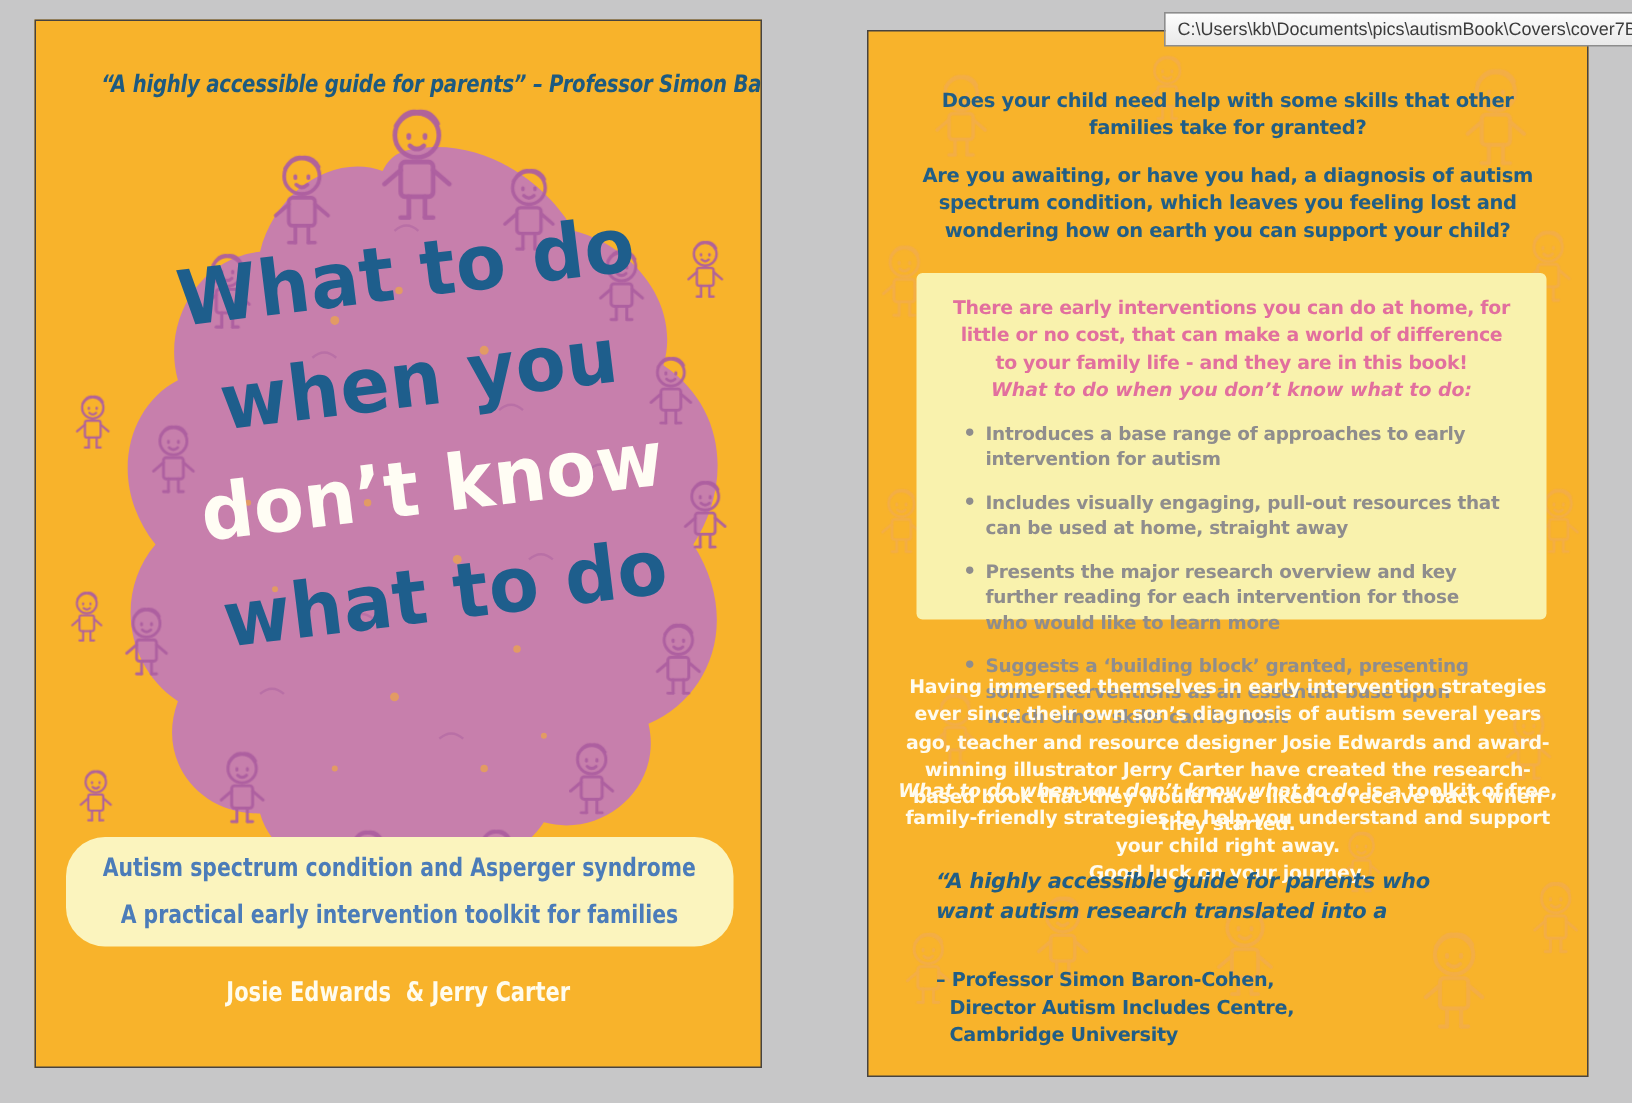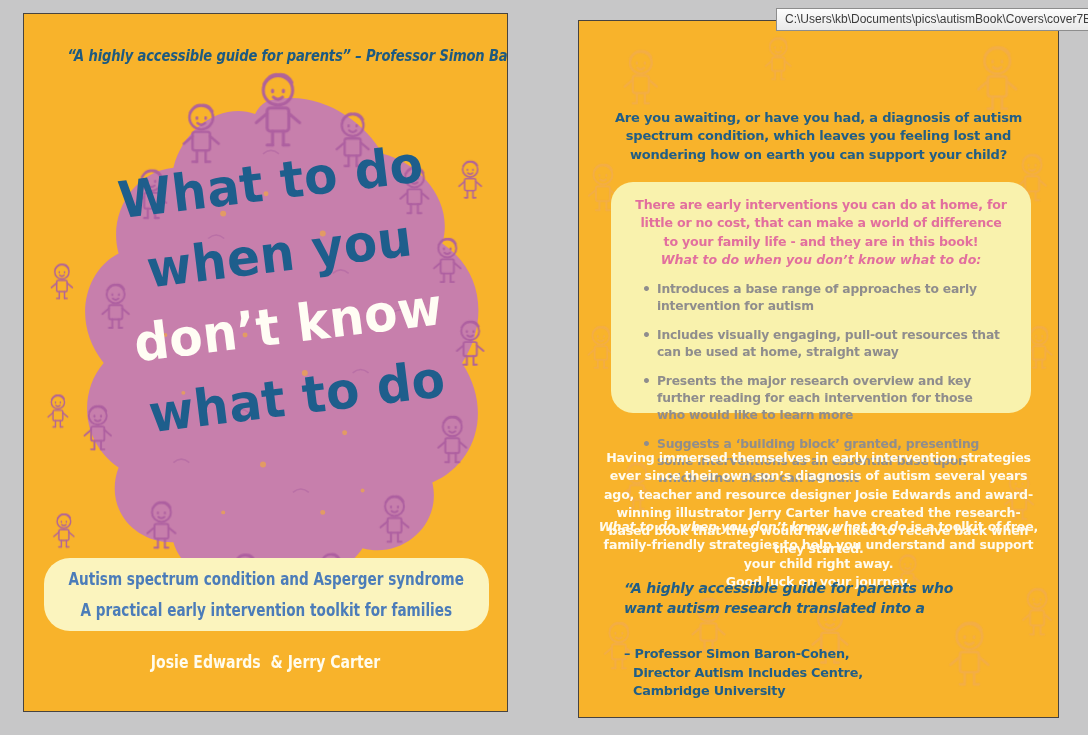--- a/index.html
+++ b/index.html
@@ -57,21 +57,21 @@
   
   .bq{
     position:absolute;text-align:center;
     font-weight:bold;color:#215e86;
     font-size:13px;line-height:1.42;letter-spacing:-.2px;
   }
   #back-q1{top:38px;left:10%;width:80%;}
   #back-q2{top:88px;left:5%;width:90%;}
   .hl-box{
     position:absolute;left:32px;top:161px;width:420px;height:231px;
-    background:#f9f2ad;border-radius:22px;box-sizing:border-box;
+    background:#f9f2ad;border-radius:4px;box-sizing:border-box;
     padding:14px 24px 0 24px;
   }
   .hl-intro{
     text-align:center;font-weight:bold;color:#e26f9e;
     font-size:12.6px;line-height:1.45;letter-spacing:-.2px;
   }
   .hl-intro-italic{
     text-align:center;font-weight:bold;font-style:italic;color:#e26f9e;
     font-size:12.6px;line-height:1.45;
   }
@@ -237,20 +237,21 @@
       <use href="#kid" transform="translate(442,482) scale(1.0)"></use>
       <use href="#kid" transform="translate(130,612) scale(1.15)"></use>
       <use href="#kid" transform="translate(252,622) scale(1.25)"></use>
       <use href="#kid" transform="translate(392,642) scale(1.35)"></use>
       <use href="#kid" transform="translate(460,598) scale(1.0)"></use>
       <use href="#kid" transform="translate(40,632) scale(1.0)"></use>
       <use href="#kid" transform="translate(330,560) scale(0.85)"></use>
     </g>
   </svg>
 
+  <div class="bq" id="back-q1">Does your child need help with some skills that other families take for granted?</div>
   <div class="bq" id="back-q2">Are you awaiting, or have you had, a diagnosis of autism spectrum condition, which leaves you feeling lost and wondering how on earth you can support your child?</div>
 
   <div class="hl-box">
     <div class="hl-intro">There are early interventions you can do at home, for little or no cost, that can make a world of difference to your family life - and they are in this book!</div>
     <div class="hl-intro-italic">What to do when you don’t know what to do:</div>
     <ul class="hl-bullets">
       <li>Introduces a base range of approaches to early intervention for autism</li>
       <li>Includes visually engaging, pull-out resources that can be used at home, straight away</li>
       <li>Presents the major research overview and key further reading for each intervention for those who would like to learn more</li>
       <li>Suggests a ‘building block’ granted, presenting some interventions as an essential base upon which other skills can be built</li>

